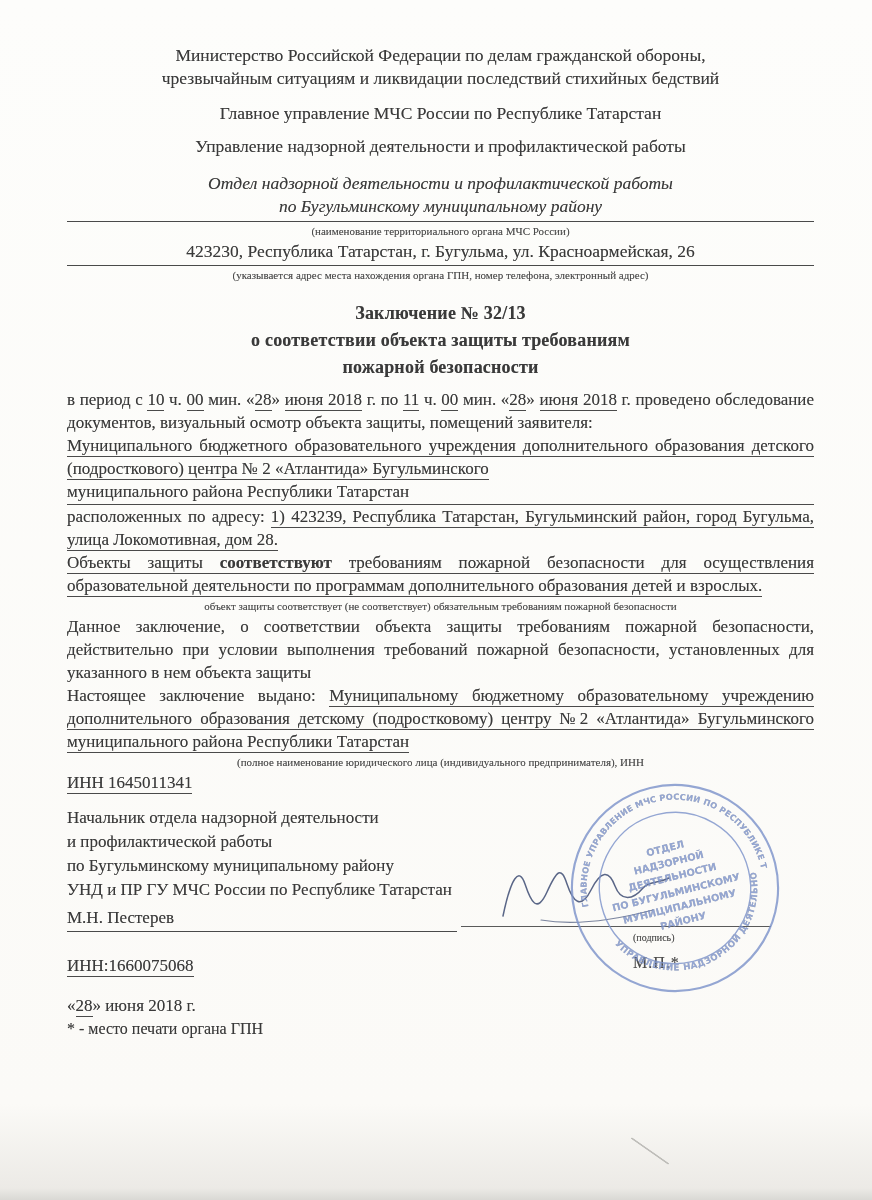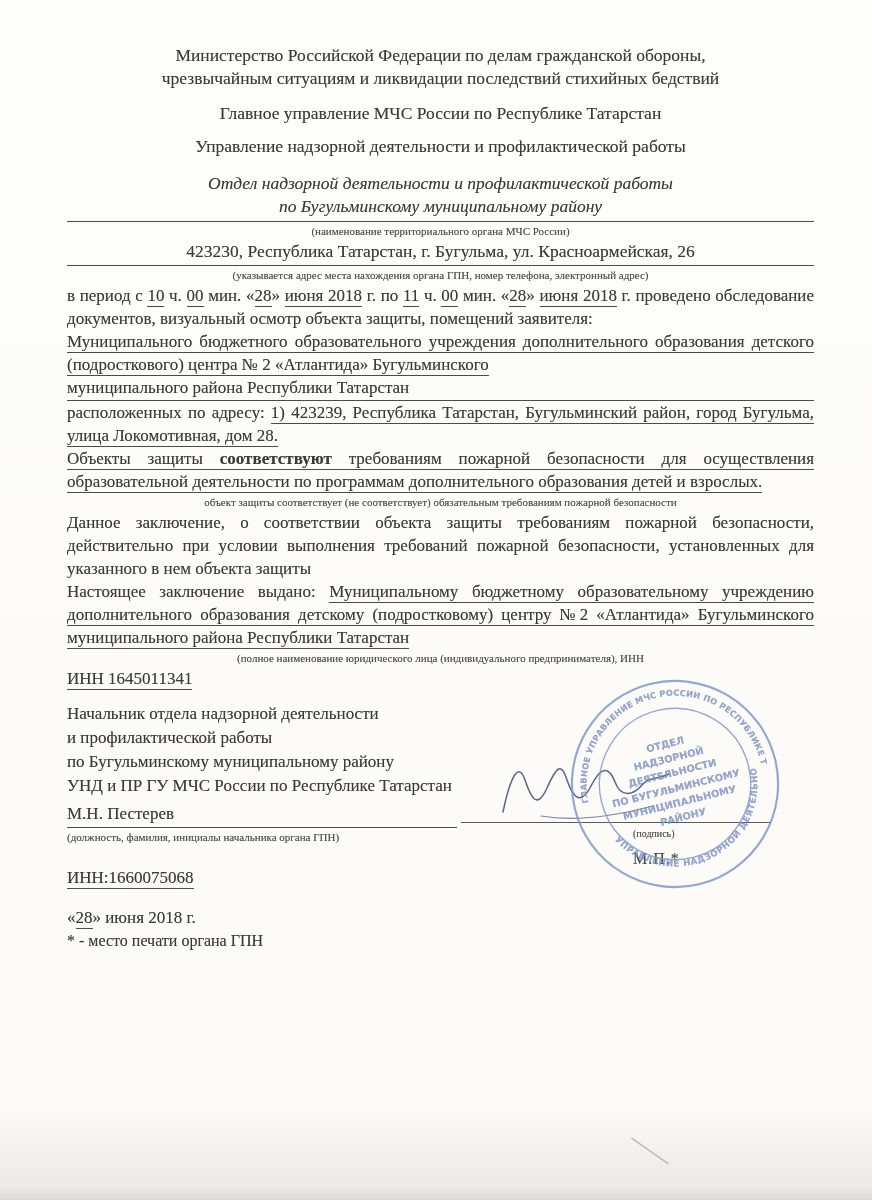--- a/index.html
+++ b/index.html
@@ -66,20 +66,25 @@
       <p class="hdr center">Отдел надзорной деятельности и профилактической работы</p>
       <p class="hdr center">по Бугульминскому муниципальному району</p>
     </div>
     <p class="cap">(наименование территориального органа МЧС России)</p>
     <div class="full-underline">
       <p class="hdr center">423230, Республика Татарстан, г. Бугульма, ул. Красноармейская, 26</p>
     </div>
     <p class="cap">(указывается адрес места нахождения органа ГПН, номер телефона, электронный адрес)</p>
   </header>
 
+  <div class="title">
+    <p>Заключение № 32/13</p>
+    <p>о соответствии объекта защиты требованиям</p>
+    <p>пожарной безопасности</p>
+  </div>
 
   <p class="para"><span>в период с </span><span class="fill">10</span><span> ч. </span><span class="fill">00</span><span> мин. «</span><span class="fill">28</span><span>» </span><span class="fill">июня 2018</span><span> г. по </span><span class="fill">11</span><span> ч. </span><span class="fill">00</span><span> мин. «</span><span class="fill">28</span><span>» </span><span class="fill">июня 2018</span><span> г. проведено обследование документов, визуальный осмотр объекта защиты, помещений заявителя:</span></p>
 
   <p class="para"><span class="fill">Муниципального бюджетного образовательного учреждения дополнительного образования детского (подросткового) центра № 2 «Атлантида»  Бугульминского</span></p>
   <div class="last-line-block"><span>муниципального района Республики Татарстан</span></div>
 
   <p class="para"><span>расположенных по адресу: </span><span class="fill">1) 423239, Республика Татарстан, Бугульминский район, город Бугульма, улица Локомотивная,  дом 28.</span></p>
 
 
   <p class="para"><span class="fill">Объекты защиты </span><span class="fill bold">соответствуют</span><span class="fill"> требованиям пожарной безопасности для осуществления образовательной деятельности по программам дополнительного образования детей и взрослых.</span></p>
@@ -91,21 +96,20 @@
   <p class="cap">(полное наименование юридического лица (индивидуального предпринимателя), ИНН</p>
 
   <p class="para"><span class="fill">ИНН 1645011341</span></p>
 
   <div class="sig-section">
     <p class="sigl">Начальник отдела надзорной деятельности</p>
     <p class="sigl">и профилактической работы</p>
     <p class="sigl">по Бугульминскому муниципальному району</p>
     <p class="sigl">УНД и ПР ГУ МЧС России по Республике Татарстан</p>
     <div class="name-line"><span>М.Н. Пестерев</span></div>
-    <p class="sig-caption cap-left">(должность, фамилия, инициалы начальника органа ГПН)</p>
 
     <div class="sign-line"></div>
     <span class="sign-caption-abs">(подпись)</span>
     <span class="mp-mark">М.П.*</span>
 
     <svg class="signature-svg" width="180" height="78" viewBox="0 0 180 78">
       <path d="M6,62 C14,24 22,12 28,30 C34,48 40,60 50,38 C60,16 64,12 70,30 C76,48 84,56 94,36 C104,16 112,16 118,32 C124,48 136,46 146,34 C152,27 160,30 172,24" fill="none" stroke="#5a6687" stroke-width="1.5" stroke-linecap="round"></path>
       <path d="M44,66 C78,72 118,66 156,56" fill="none" stroke="#5a6687" stroke-width="1.1" stroke-linecap="round" opacity="0.8"></path>
     </svg>
 

